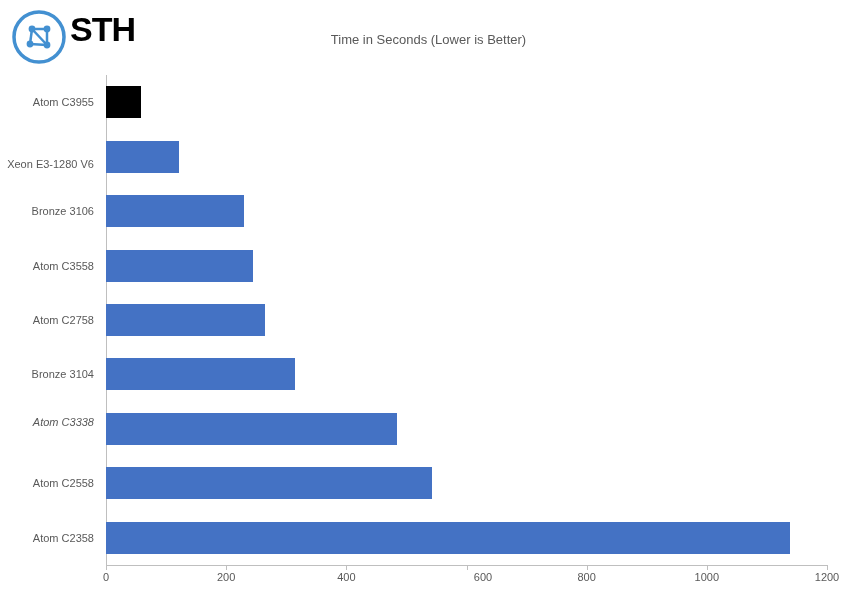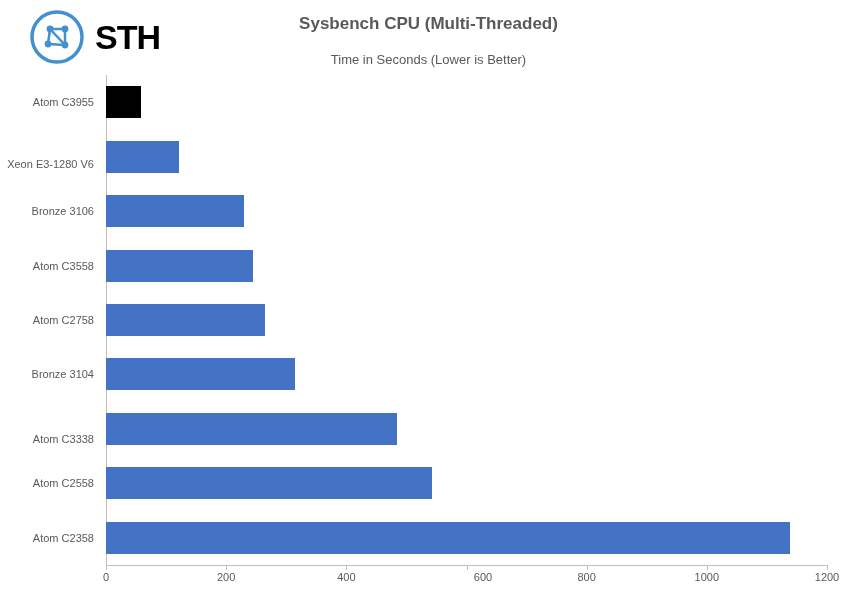--- a/index.html
+++ b/index.html
@@ -11,24 +11,23 @@
       width: 857px;
       height: 594px;
       background: #fff;
       font-family: Arial, Helvetica, sans-serif;
       position: relative;
       overflow: hidden;
     }
     .logo {
       position: absolute;
       top: 10px;
-      left: 30px;
+      left: 12px;
       display: flex;
-      align-items: center;
-      gap: 11px;
+      gap: 4px;
     }
     .logo-svg {
       width: 54px;
       height: 54px;
     }
     .logo-text {
       font-size: 34px;
       font-weight: bold;
       letter-spacing: -1px;
       color: #000;
@@ -140,35 +139,34 @@
     <line x1="20" y1="19" x2="35" y2="19" stroke="#4390d1" stroke-width="2.5"></line>
     <line x1="20" y1="19" x2="18" y2="34" stroke="#4390d1" stroke-width="2.5"></line>
     <line x1="18" y1="34" x2="35" y2="35" stroke="#4390d1" stroke-width="2.5"></line>
     <line x1="35" y1="19" x2="35" y2="35" stroke="#4390d1" stroke-width="2.5"></line>
     <line x1="20" y1="19" x2="35" y2="35" stroke="#4390d1" stroke-width="2.5"></line>
   </svg>
   <span class="logo-text">STH</span>
 </div>
 
 <div class="title-block">
-  <div class="chart-title">Sysbench CPU (Multi-Threaded)</div>
   <div class="chart-subtitle">Time in Seconds (Lower is Better)</div>
 </div>
 
 <div class="axis-line-y"></div>
 <div class="axis-line-x"></div>
 
 <div class="y-labels" id="y-labels">
     <div class="y-label" style="top: 27.2222px; text-align: right;">Atom C3955</div>
     <div class="y-label" style="top: 89px;">Xeon E3-1280 V6</div>
     <div class="y-label" style="top: 136.111px;">Bronze 3106</div>
     <div class="y-label" style="top: 190.556px;">Atom C3558</div>
     <div class="y-label" style="top: 245px;">Atom C2758</div>
     <div class="y-label" style="top: 299.444px;">Bronze 3104</div>
-    <div class="y-label" style="top: 364px;">Atom C3338</div>
+    <div class="y-label" style="top: 347px; font-style: italic;">Atom C3338</div>
     <div class="y-label" style="top: 408.333px;">Atom C2558</div>
     <div class="y-label" style="top: 462.778px;">Atom C2358</div>
   </div>
 
 <div class="plot-area">
   <div class="bars" id="bars">
       <div class="bar-row highlight" style="top: 11.2222px; width: 34.8483px; height: 32px;"></div>
       <div class="bar-row" style="top: 65.6667px; width: 73.3017px; height: 32px;"></div>
       <div class="bar-row" style="top: 120.111px; width: 138.192px; height: 32px;"></div>
       <div class="bar-row" style="top: 174.556px; width: 147.204px; height: 32px;"></div>

